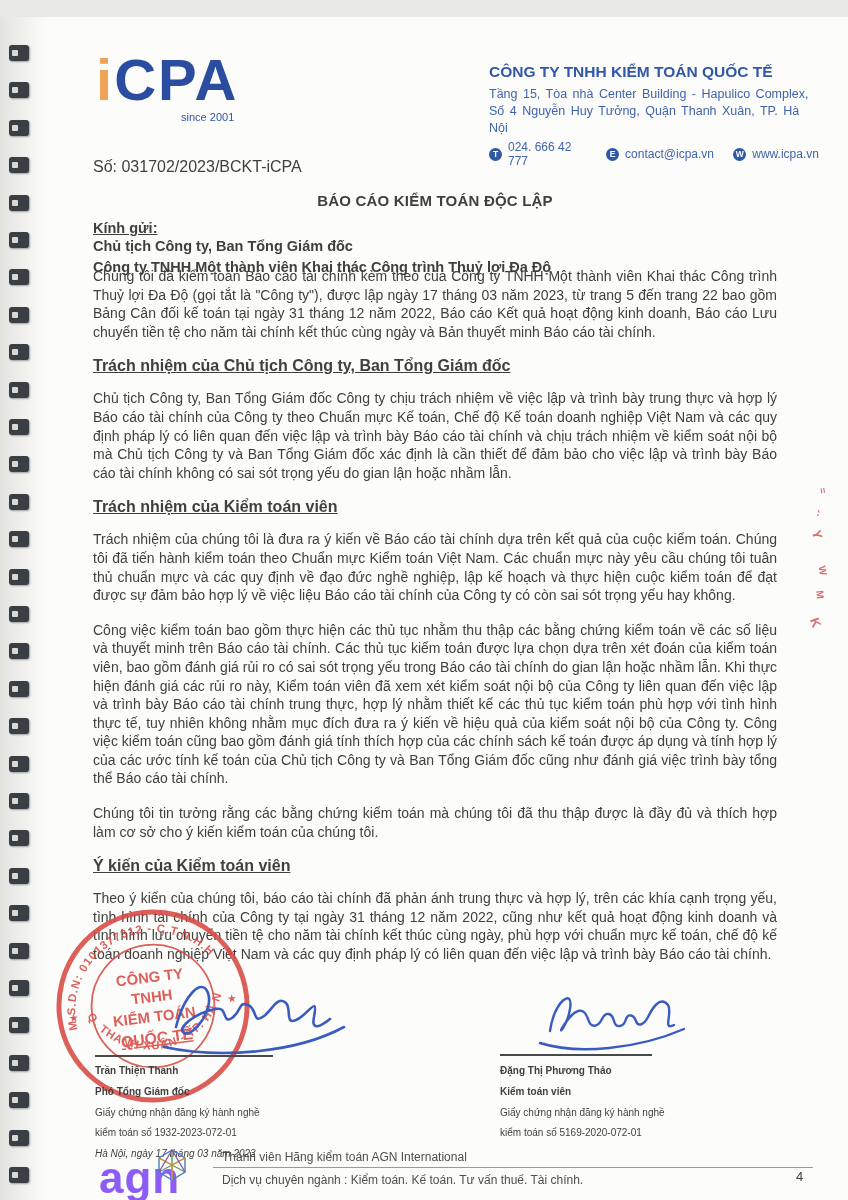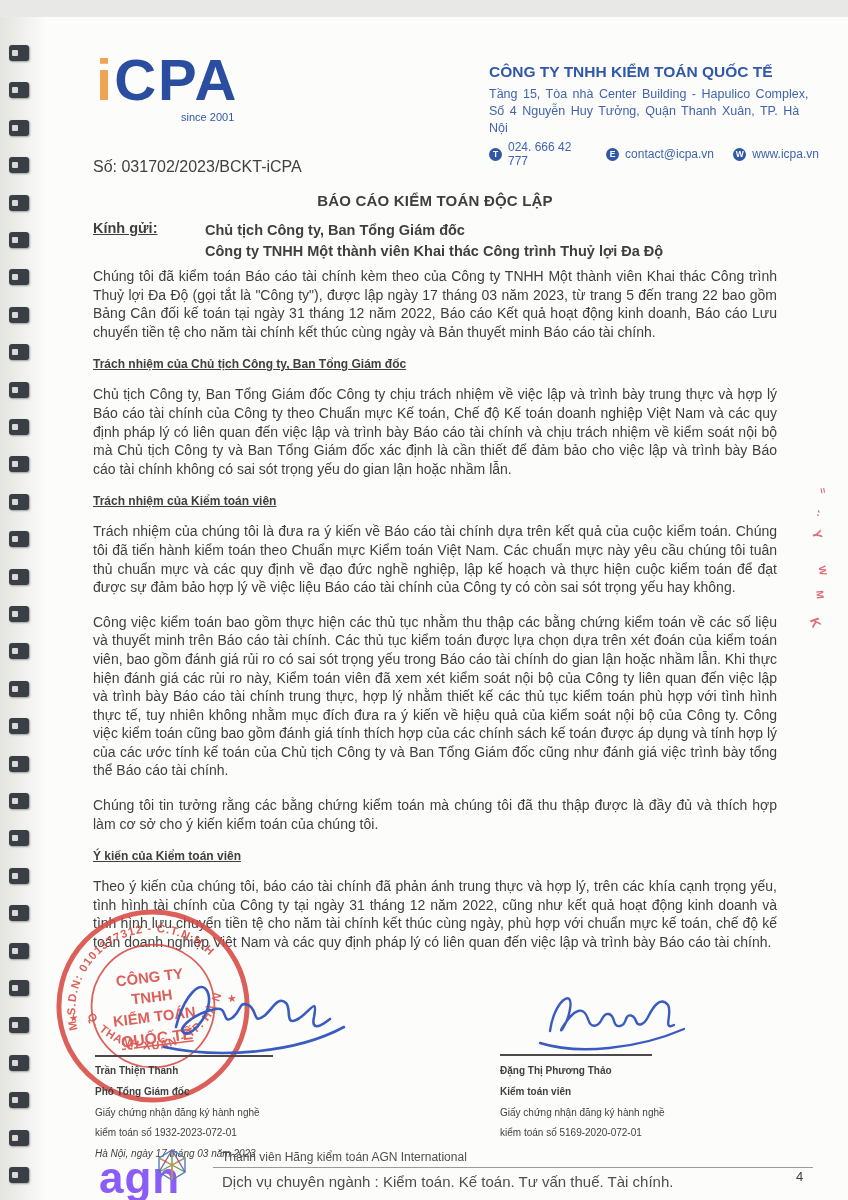--- a/index.html
+++ b/index.html
@@ -25,45 +25,45 @@
   .company-name{color:#3157a7;font-weight:bold;font-size:15.5px;margin-bottom:5px;}
   .addr{color:#4163ae;font-size:12.5px;line-height:17px;word-spacing:2px;}
   .contact{color:#4163ae;font-size:12px;margin-top:3px;display:flex;align-items:center;gap:6px;}
   .cicon{display:inline-flex;width:13px;height:13px;border-radius:50%;background:#3157a7;
     color:#fff;font-size:8.5px;font-weight:bold;align-items:center;justify-content:center;flex:0 0 auto;}
   .contact .gap{width:8px;}
   
   .doc-number{position:absolute;left:93px;top:141px;font-size:16px;}
   .doc-title{position:absolute;left:93px;top:175px;width:684px;text-align:center;
     font-weight:bold;font-size:15px;letter-spacing:.2px;}
-  .recipient{position:absolute;left:93px;top:203px;width:684px;display:flex;font-size:14.5px;}
+  .recipient{position:absolute;left:93px;top:203px;width:684px;display:flex;font-size:14.5px;flex-direction:column;}
   .recipient-label{font-weight:bold;text-decoration:underline;width:112px;flex:0 0 auto;}
   .recipient-lines{font-weight:bold;line-height:21px;}
   
   .body-flow{position:absolute;left:93px;top:250px;width:684px;}
   .paragraph{font-size:14px;line-height:18.6px;text-align:justify;margin:0 0 16px;}
-  .heading{font-size:12px;font-weight:bold;text-decoration:underline;margin:3px 0 14px;}
+  .heading{font-size:16px;font-weight:bold;text-decoration:underline;margin:3px 0 14px;}
   
   .stamp{position:absolute;left:54px;top:890px;width:198px;height:198px;
     opacity:.88;transform:rotate(-7deg);}
   
   .sig-svg{position:absolute;}
   .sig-rule{position:absolute;height:2px;background:#4a4a4a;}
   .sig-block{position:absolute;font-size:10px;line-height:20.8px;}
   .sig-name{font-weight:bold;}
   .sig-title{font-weight:bold;}
   .sig-date{font-style:italic;}
   
   .agn{position:absolute;left:99px;top:1139px;}
   .agn-text{font-weight:bold;font-size:44px;color:#8b5cf6;line-height:1;letter-spacing:1px;}
   .agn-sub{font-size:5px;color:#e09040;letter-spacing:1.6px;margin-top:1px;padding-left:16px;}
   .agn-icon{position:absolute;left:56px;top:-8px;}
   .footer-rule{position:absolute;left:213px;top:1150px;width:600px;height:1px;background:#9a9a98;}
   .footer-member{position:absolute;left:222px;top:1133px;font-size:12px;color:#4e4e4e;}
-  .footer-services{position:absolute;left:222px;top:1156px;font-size:15px;color:#4e4e4e;text-align:center;}
+  .footer-services{position:absolute;left:222px;top:1156px;font-size:12px;color:#4e4e4e;text-align:center;}
   .page-number{position:absolute;left:796px;top:1152px;font-size:13px;color:#3f3f3f;}
   
   .bleed{position:absolute;color:rgba(214,70,80,.8);font-size:10px;font-weight:bold;}
 </style>
 </head>
 <body>
 
 <div class="page">
   <div class="edge-shade"></div>
   <div id="binding">

